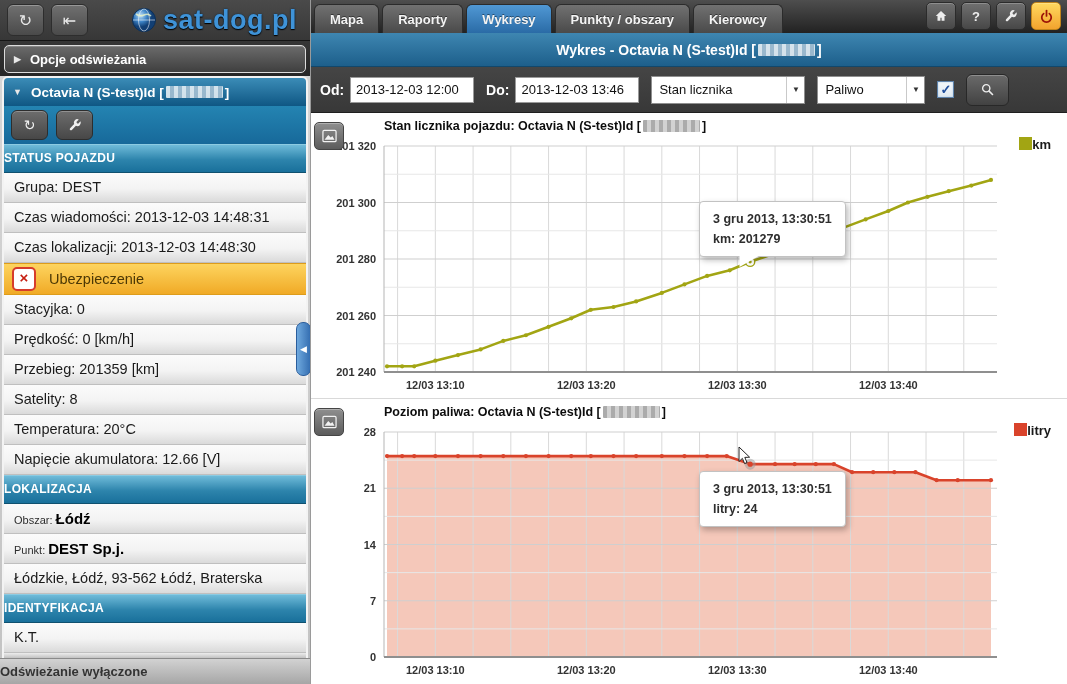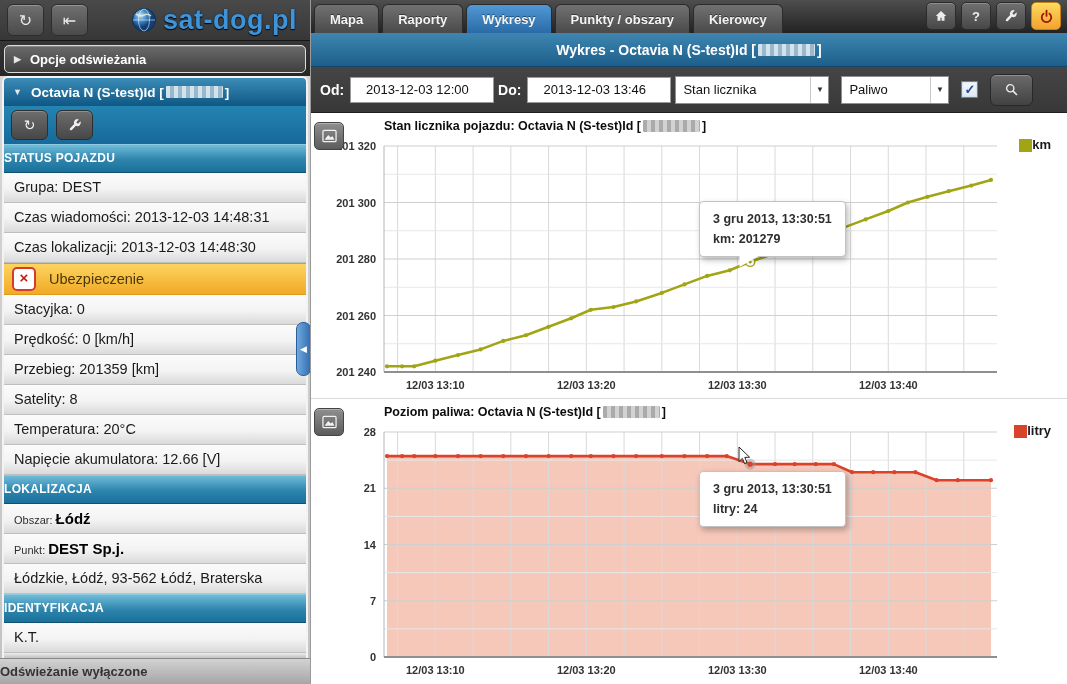--- a/index.html
+++ b/index.html
@@ -34,33 +34,33 @@
   .nav{height:33px;flex-shrink:0;background:linear-gradient(#4e4e4e,#222);display:flex;align-items:flex-end;padding:0 3px;}
   .tabs{display:flex;align-items:flex-end;gap:3px;}
   .tab{height:28px;padding:0 15px;border-radius:6px 6px 0 0;background:linear-gradient(#717171,#4a4a4a);border:1px solid #2b2b2b;border-bottom:none;color:#f4f4f4;font-weight:bold;font-size:13px;display:flex;align-items:center;text-shadow:0 -1px 0 rgba(0,0,0,.45);cursor:pointer;}
   .tab.active{background:linear-gradient(#5098d4,#2a6ba6);}
   .nav-icons{margin-left:auto;display:flex;gap:5px;align-items:center;margin-bottom:3px;margin-right:3px;}
   .icon-btn{width:28px;height:26px;border-radius:5px;background:linear-gradient(#707070,#474747);border:1px solid #2b2b2b;color:#eee;display:flex;align-items:center;justify-content:center;font-size:13px;font-weight:bold;box-shadow:inset 0 1px 0 rgba(255,255,255,.22);cursor:pointer;}
   .icon-btn.power{background:linear-gradient(#ffd95f,#f2a32e);border-color:#c2851a;}
   .titlebar{height:33px;flex-shrink:0;background:linear-gradient(#3e86b1,#1d5f8b);border-bottom:1px solid #12476b;color:#fff;font-weight:bold;font-size:14px;display:flex;align-items:center;justify-content:center;}
   .formbar{height:45px;flex-shrink:0;background:linear-gradient(#454545,#383838);border-bottom:1px solid #1f1f1f;display:flex;align-items:center;padding:0 9px;}
   .flabel{color:#fff;font-weight:bold;font-size:14px;margin-right:6px;}
-  .finput{width:112px;height:24px;border:1px solid #9a9a9a;background:#fff;color:#111;font-size:13px;padding:0 15px;margin-right:4px;font-family:"Liberation Sans",sans-serif;}
+  .finput{width:112px;height:24px;border:1px solid #9a9a9a;background:#fff;color:#111;font-size:13px;padding:0 5px;margin-right:12px;font-family:"Liberation Sans",sans-serif;}
   .fselect{height:26px;background:#fff;border:1px solid #8f8f8f;font-size:13px;color:#111;display:flex;align-items:center;margin-right:12px;cursor:pointer;}
   .fselect .sel-text{flex:1;padding:0 7px;white-space:nowrap;overflow:hidden;}
   .fselect .sel-arrow{width:17px;align-self:stretch;display:flex;align-items:center;justify-content:center;font-size:8px;color:#333;border-left:1px solid #c9c9c9;}
   .fcheck{width:15px;height:15px;background:linear-gradient(#f4f8fb,#dfe9f2);border:1px solid #5f83ab;box-shadow:inset 0 0 2px #aecbe4;display:flex;align-items:center;justify-content:center;color:#1f4e9c;font-weight:bold;font-size:13px;margin-right:12px;cursor:pointer;}
   .search-btn{width:41px;height:30px;border-radius:6px;background:linear-gradient(#6a6a6a,#424242);border:1px solid #282828;display:flex;align-items:center;justify-content:center;box-shadow:inset 0 1px 0 rgba(255,255,255,.25);cursor:pointer;}
 
   .content{flex:1;background:#fff;position:relative;overflow:hidden;}
   .chart-panel{position:relative;height:285px;background:#fff;}
   .chart-panel.second{height:287px;border-top:1px solid #d9d9d9;}
   .export-btn{position:absolute;left:3px;top:9px;width:28px;height:26px;border-radius:5px;background:linear-gradient(#8f8f8f,#5c5c5c);border:1px solid #454545;display:flex;align-items:center;justify-content:center;z-index:6;box-shadow:inset 0 1px 0 rgba(255,255,255,.3);cursor:pointer;}
   .chart-title{position:absolute;left:73px;top:6px;font-size:12.5px;font-weight:bold;color:#0d0d0d;z-index:3;display:flex;align-items:center;}
-  .legend{position:absolute;right:16px;top:24px;display:flex;align-items:flex-end;font-weight:bold;font-size:13px;color:#1a1a1a;z-index:3;cursor:pointer;}
+  .legend{position:absolute;right:16px;top:24px;display:flex;align-items:flex-start;font-weight:bold;font-size:13px;color:#1a1a1a;z-index:3;cursor:pointer;}
   .legend .swatch{width:13px;height:13px;}
   svg.chart{position:absolute;left:0;top:0;z-index:1;}
 
   .mask{display:inline-block;width:57px;height:12px;margin:0 2px;vertical-align:-1px;border-radius:1px;filter:blur(.6px);
         background:repeating-linear-gradient(90deg,#ababab 0 4px,#d2d2d2 4px 8px),repeating-linear-gradient(0deg,rgba(255,255,255,.35) 0 3px,rgba(120,120,120,.35) 3px 6px);}
   .mask.on-blue{background:repeating-linear-gradient(90deg,rgba(255,255,255,.8) 0 4px,rgba(173,197,214,.85) 4px 8px);filter:blur(.5px);}
 
   .tooltip{position:absolute;background:#fff;border:1px solid #c2c2c2;border-radius:4px;box-shadow:2px 3px 6px rgba(0,0,0,.28);padding:7px 13px;z-index:8;font-size:12.5px;font-weight:bold;color:#2e2e2e;line-height:1.6;white-space:nowrap;}
   .tt-tail{position:absolute;bottom:-11px;left:38px;width:0;height:0;border-top:12px solid #fff;border-right:18px solid transparent;border-left:3px solid transparent;transform:skewX(-14deg);}
   .cursor-icon{position:absolute;z-index:9;}

